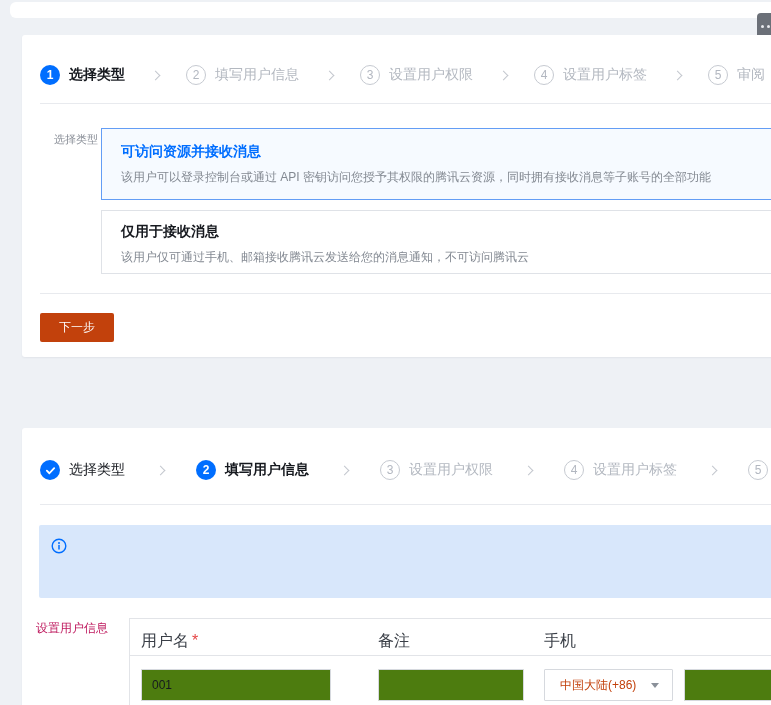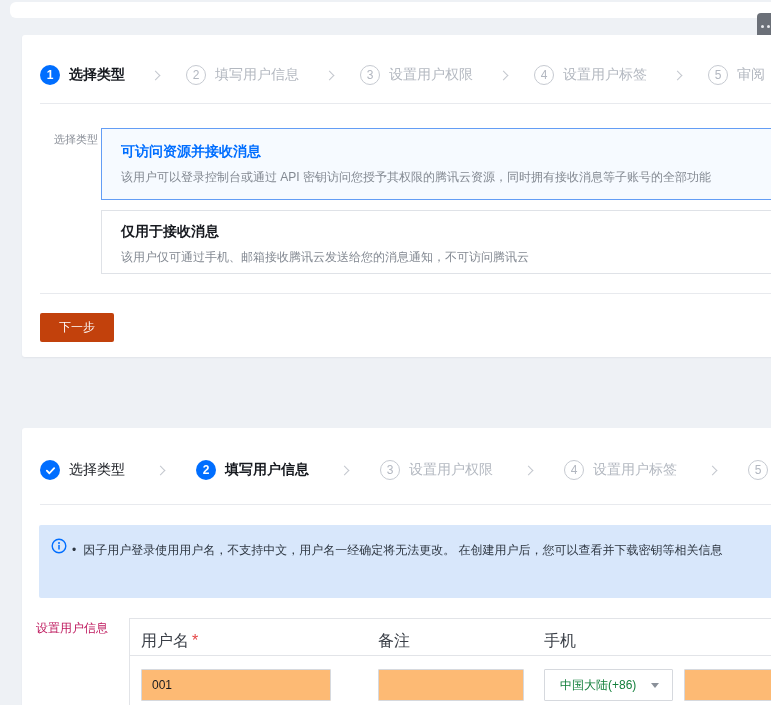--- a/index.html
+++ b/index.html
@@ -73,27 +73,27 @@
   .section-label { position:absolute; left:14px; top:192px; font-size:12px; color:#be185d; }
   .user-table { position:absolute; left:107px; top:190px; width:950px; height:150px;
     border:1px solid #e2e4e8; background:#fff; }
   .thead { position:relative; height:37px; border-bottom:1px solid #e2e4e8; }
   .th { position:absolute; top:12px; font-size:16px; color:#3a3f47; }
   .th-username { left:11px; }
   .th-remark { left:248px; }
   .th-phone { left:414px; }
   .tbody { position:relative; }
   .cell-input { position:absolute; top:13px; height:32px; border:1px solid #d6d9de;
-    font-size:12px; padding:0 10px; color:#16191f; background:#fdba74; font-family:inherit; border-radius:1px; }
+    font-size:12px; padding:0 10px; color:#16191f; background:#4d7c0f; font-family:inherit; border-radius:1px; }
   .in-username { left:11px; width:190px; }
   .in-remark { left:248px; width:146px; }
   .region-select { position:absolute; top:13px; left:414px; width:129px; height:32px;
     border:1px solid #d6d9de; border-radius:1px; background:#fff; cursor:pointer;
     display:flex; align-items:center; justify-content:space-between; padding:0 13px 0 15px; }
-  .region-select .sel-text { font-size:12px; color:#15803d; }
+  .region-select .sel-text { font-size:12px; color:#c2410c; }
   .caret-down { width:0; height:0; border-left:4px solid transparent; border-right:4px solid transparent;
     border-top:5px solid #8a9099; }
   .in-phone { left:554px; width:210px; }
 </style>
 </head>
 <body>
 
 <div class="top-strip"></div>
 
 <div class="float-widget">
@@ -187,21 +187,20 @@
 
   <div class="divider" style="top:76px"></div>
 
   <div class="notice">
     <svg class="notice-icon" viewBox="0 0 16 16">
       <circle cx="8" cy="8" r="6.8" fill="none" stroke="#006eff" stroke-width="1.4"></circle>
       <circle cx="8" cy="4.9" r="1" fill="#006eff"></circle>
       <rect x="7.25" y="6.8" width="1.5" height="5" rx="0.7" fill="#006eff"></rect>
     </svg>
     <div class="notice-lines">
-      <div class="notice-line">因子用户登录使用用户名，不支持中文，用户名一经确定将无法更改。 在创建用户后，您可以查看并下载密钥等相关信息</div>
     </div>
   </div>
 
   <div class="section-label">设置用户信息</div>
 
   <div class="user-table">
     <div class="thead">
       <span class="th th-username">
         <span>用户名</span><span class="req">*</span>
       </span>

